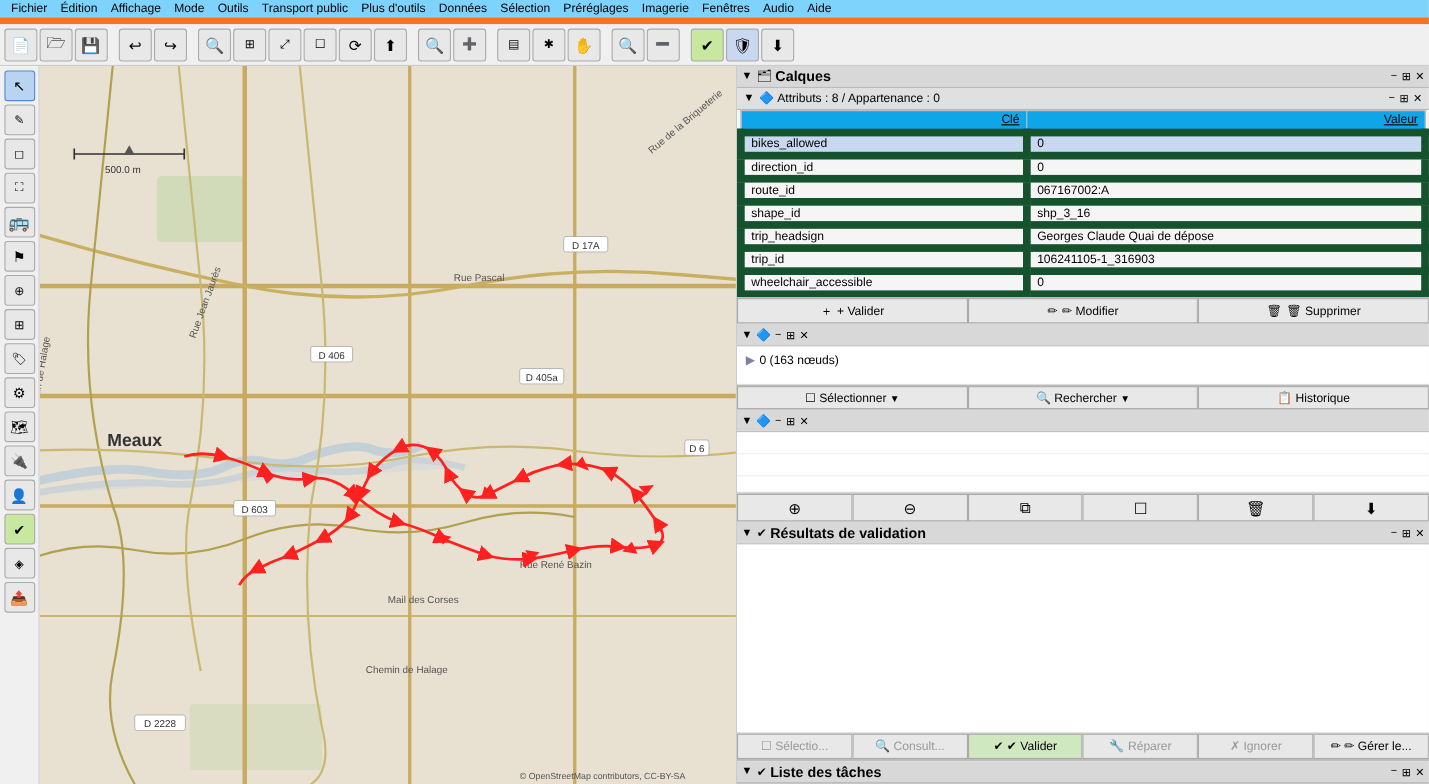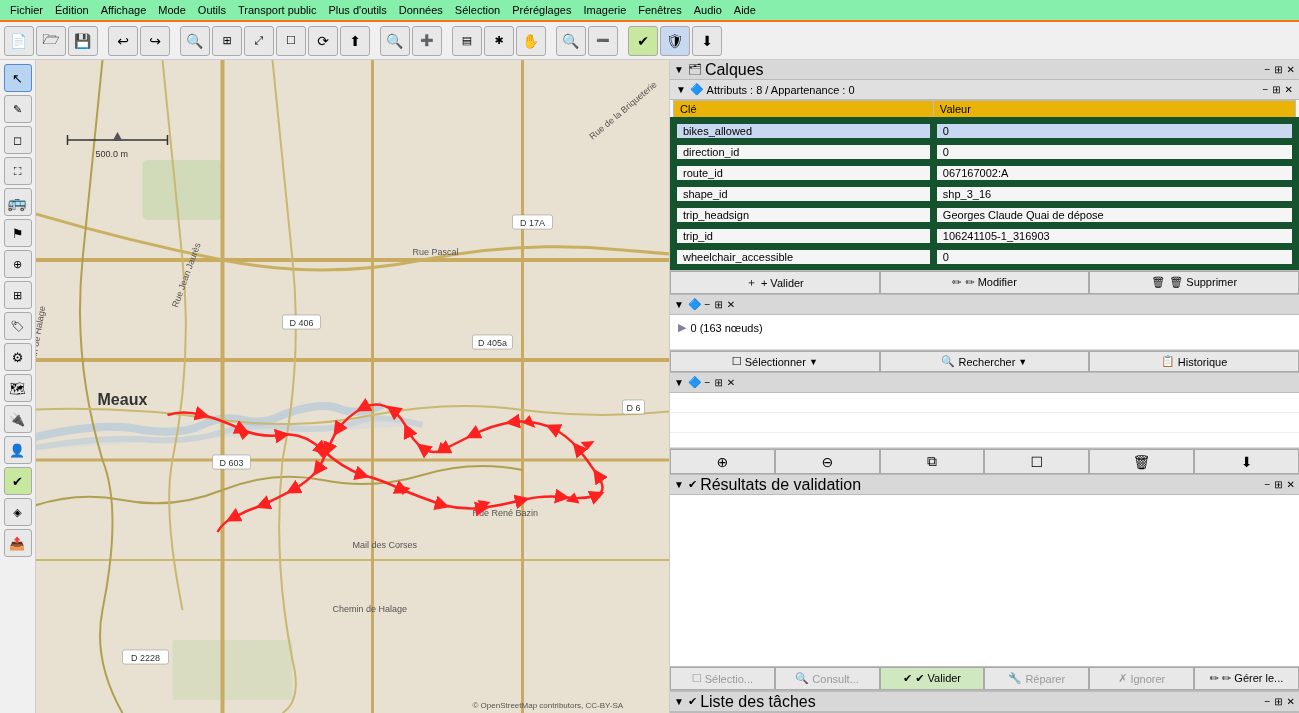--- a/index.html
+++ b/index.html
@@ -1,19 +1,19 @@
 <!DOCTYPE html>
 <html><head>
   <meta charset="utf-8">
   <style>
     * { margin: 0; padding: 0; box-sizing: border-box; }
     body { font-family: 'Segoe UI', Arial, sans-serif; font-size: 11px; background: #f0f0f0; width: 1299px; height: 713px; overflow: hidden; }
 
     
-    #menubar { display: flex; align-items: center; background: #86efac; border-bottom: 2px solid #f97316; height: 22px; padding: 0 4px; }
+    #menubar { display: flex; background: #7dd3fc; border-bottom: 6px solid #f97316; height: 22px; padding: 0 4px; }
     .menu-item { padding: 2px 6px; cursor: pointer; white-space: nowrap; }
 
     
     #toolbar { display: flex; align-items: center; background: #f0f0f0; border-bottom: 1px solid #ccc; height: 38px; padding: 2px 4px; gap: 2px; }
     .tb-btn { width: 30px; height: 30px; display: flex; align-items: center; justify-content: center; background: #e8e8e8; border: 1px solid #aaa; border-radius: 3px; cursor: pointer; font-size: 14px; }
     .tb-sep { width: 6px; height: 30px; }
 
     
     #main { display: flex; height: calc(713px - 60px); }
 
@@ -24,30 +24,30 @@
 
     
     #map-area { flex: 1; position: relative; overflow: hidden; background: #e8e0d0; }
 
     
     #right-panel { width: 630px; background: #f5f5f5; border-left: 1px solid #ccc; display: flex; flex-direction: column; overflow: hidden; }
 
     
     .panel-section { border-bottom: 1px solid #bbb; }
     .panel-header { display: flex; align-items: center; background: #d8d8d8; border-bottom: 1px solid #bbb; padding: 2px 4px; height: 20px; }
-    .panel-header-title { font-weight: normal; font-size: 16px; flex: 1; }
+    .panel-header-title { font-weight: bold; font-size: 13px; flex: 1; }
     .panel-header-icons { display: flex; gap: 4px; align-items: center; }
     .header-icon { font-size: 10px; cursor: pointer; }
 
     
     #attr-section { flex-shrink: 0; }
     .attr-subheader { display: flex; align-items: center; background: #e0e0e0; padding: 2px 6px; height: 20px; border-bottom: 1px solid #bbb; font-size: 11px; }
     .attr-table-container { overflow-y: auto; max-height: 170px; }
     table { width: 100%; border-collapse: collapse; }
-    table th { background: #eab308; border: 1px solid #bbb; padding: 2px 6px; text-align: left; font-weight: normal; }
+    table th { background: #0ea5e9; border: 1px solid #bbb; padding: 2px 6px; text-align: right; font-weight: normal; text-decoration: underline; }
     table td { border: 7px solid #14532d; padding: 1px 6px; }
     table tr.selected td { background: #c8d8f0; }
     .attr-buttons { display: flex; border-top: 1px solid #bbb; }
     .attr-btn { flex: 1; padding: 3px; text-align: center; border: 1px solid #aaa; background: #e8e8e8; cursor: pointer; font-size: 11px; display: flex; align-items: center; justify-content: center; gap: 4px; }
 
     
     #sel-section { flex-shrink: 0; }
     .sel-tree { padding: 4px 8px; background: white; min-height: 35px; border-bottom: 1px solid #ddd; }
     .sel-tree-item { display: flex; align-items: center; gap: 4px; padding: 2px 0; }
     .sel-buttons { display: flex; border-top: 1px solid #bbb; }

